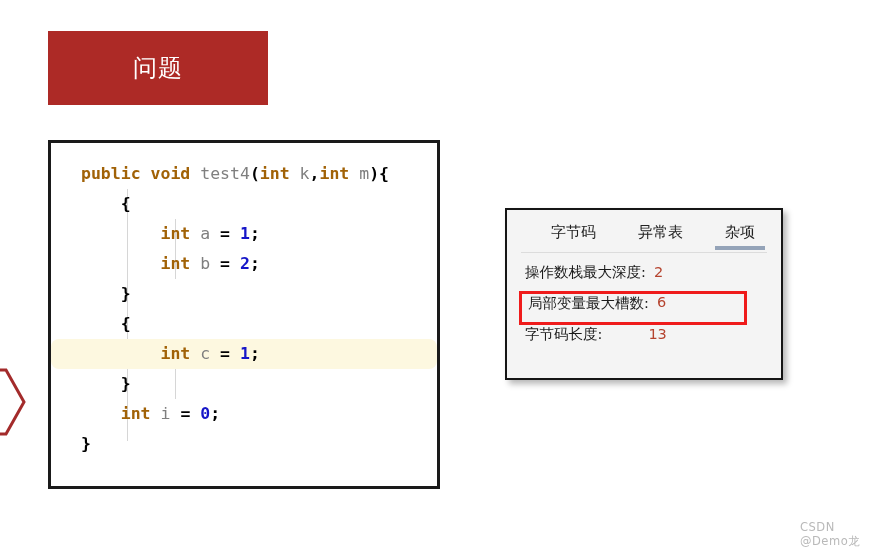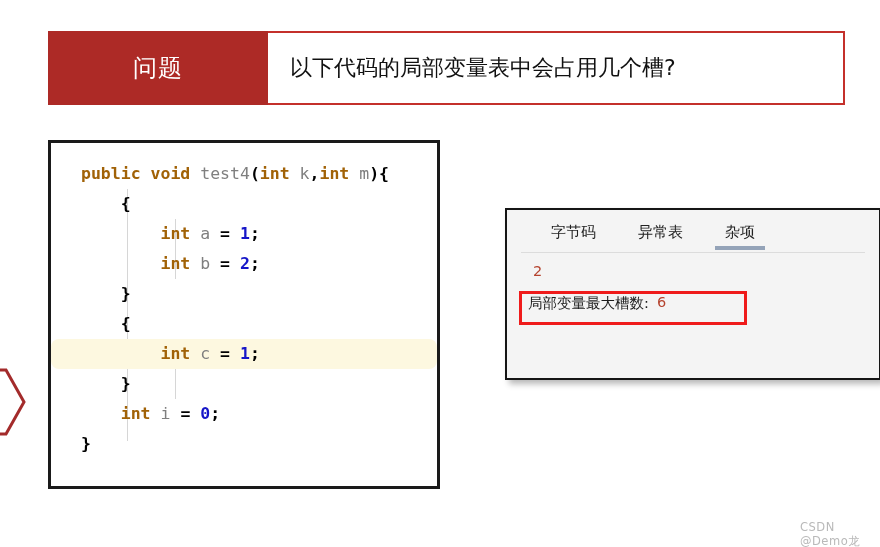--- a/index.html
+++ b/index.html
@@ -103,21 +103,21 @@
     top: 366px;
     width: 58px;
     height: 72px;
   }
 
   
   .info-panel {
     position: absolute;
     left: 505px;
     top: 208px;
-    width: 376px;
+    width: 278px;
     height: 172px;
     box-sizing: border-box;
     background: #f4f4f4;
     border: 2px solid #151515;
     box-shadow: 4px 4px 6px rgba(0,0,0,0.28);
   }
   .tabs {
     display: flex;
     padding: 10px 0 0 40px;
     gap: 34px;
@@ -177,21 +177,20 @@
     font-size: 11.5px;
     color: #b9b9b9;
     letter-spacing: 0.5px;
   }
 </style>
 </head>
 <body>
 
 <div class="banner">
   <div class="banner-label">问题</div>
-  <div class="banner-title">以下代码的局部变量表中会占用几个槽?</div>
 </div>
 
 <div class="chevron">
   <svg width="58" height="72" viewBox="0 0 58 72">
     <polygon points="4,4 36,4 54,36 36,68 4,68" fill="none" stroke="#a32b2b" stroke-width="3"></polygon>
   </svg>
 </div>
 
 <div class="code-panel">
   <div class="code-inner">
@@ -215,22 +214,27 @@
 
 <div class="info-panel">
   <div class="tabs" id="tabs">
       <div class="tab">字节码</div>
       <div class="tab">异常表</div>
       <div class="tab active">杂项</div>
     </div>
   <div class="tab-sep"></div>
   <div class="rows" id="rows">
       <div class="row">
+        <span class="rl">操作数栈最大深度:</span>
         <span class="rv">2</span>
       </div>
       <div class="row boxed">
         <span class="rl">局部变量最大槽数:</span>
         <span class="rv">6</span>
       </div>
+      <div class="row wide">
+        <span class="rl">字节码长度:</span>
+        <span class="rv">13</span>
+      </div>
     </div>
 </div>
 
 <div class="watermark">CSDN @Demo龙</div>
 
 </body></html>

